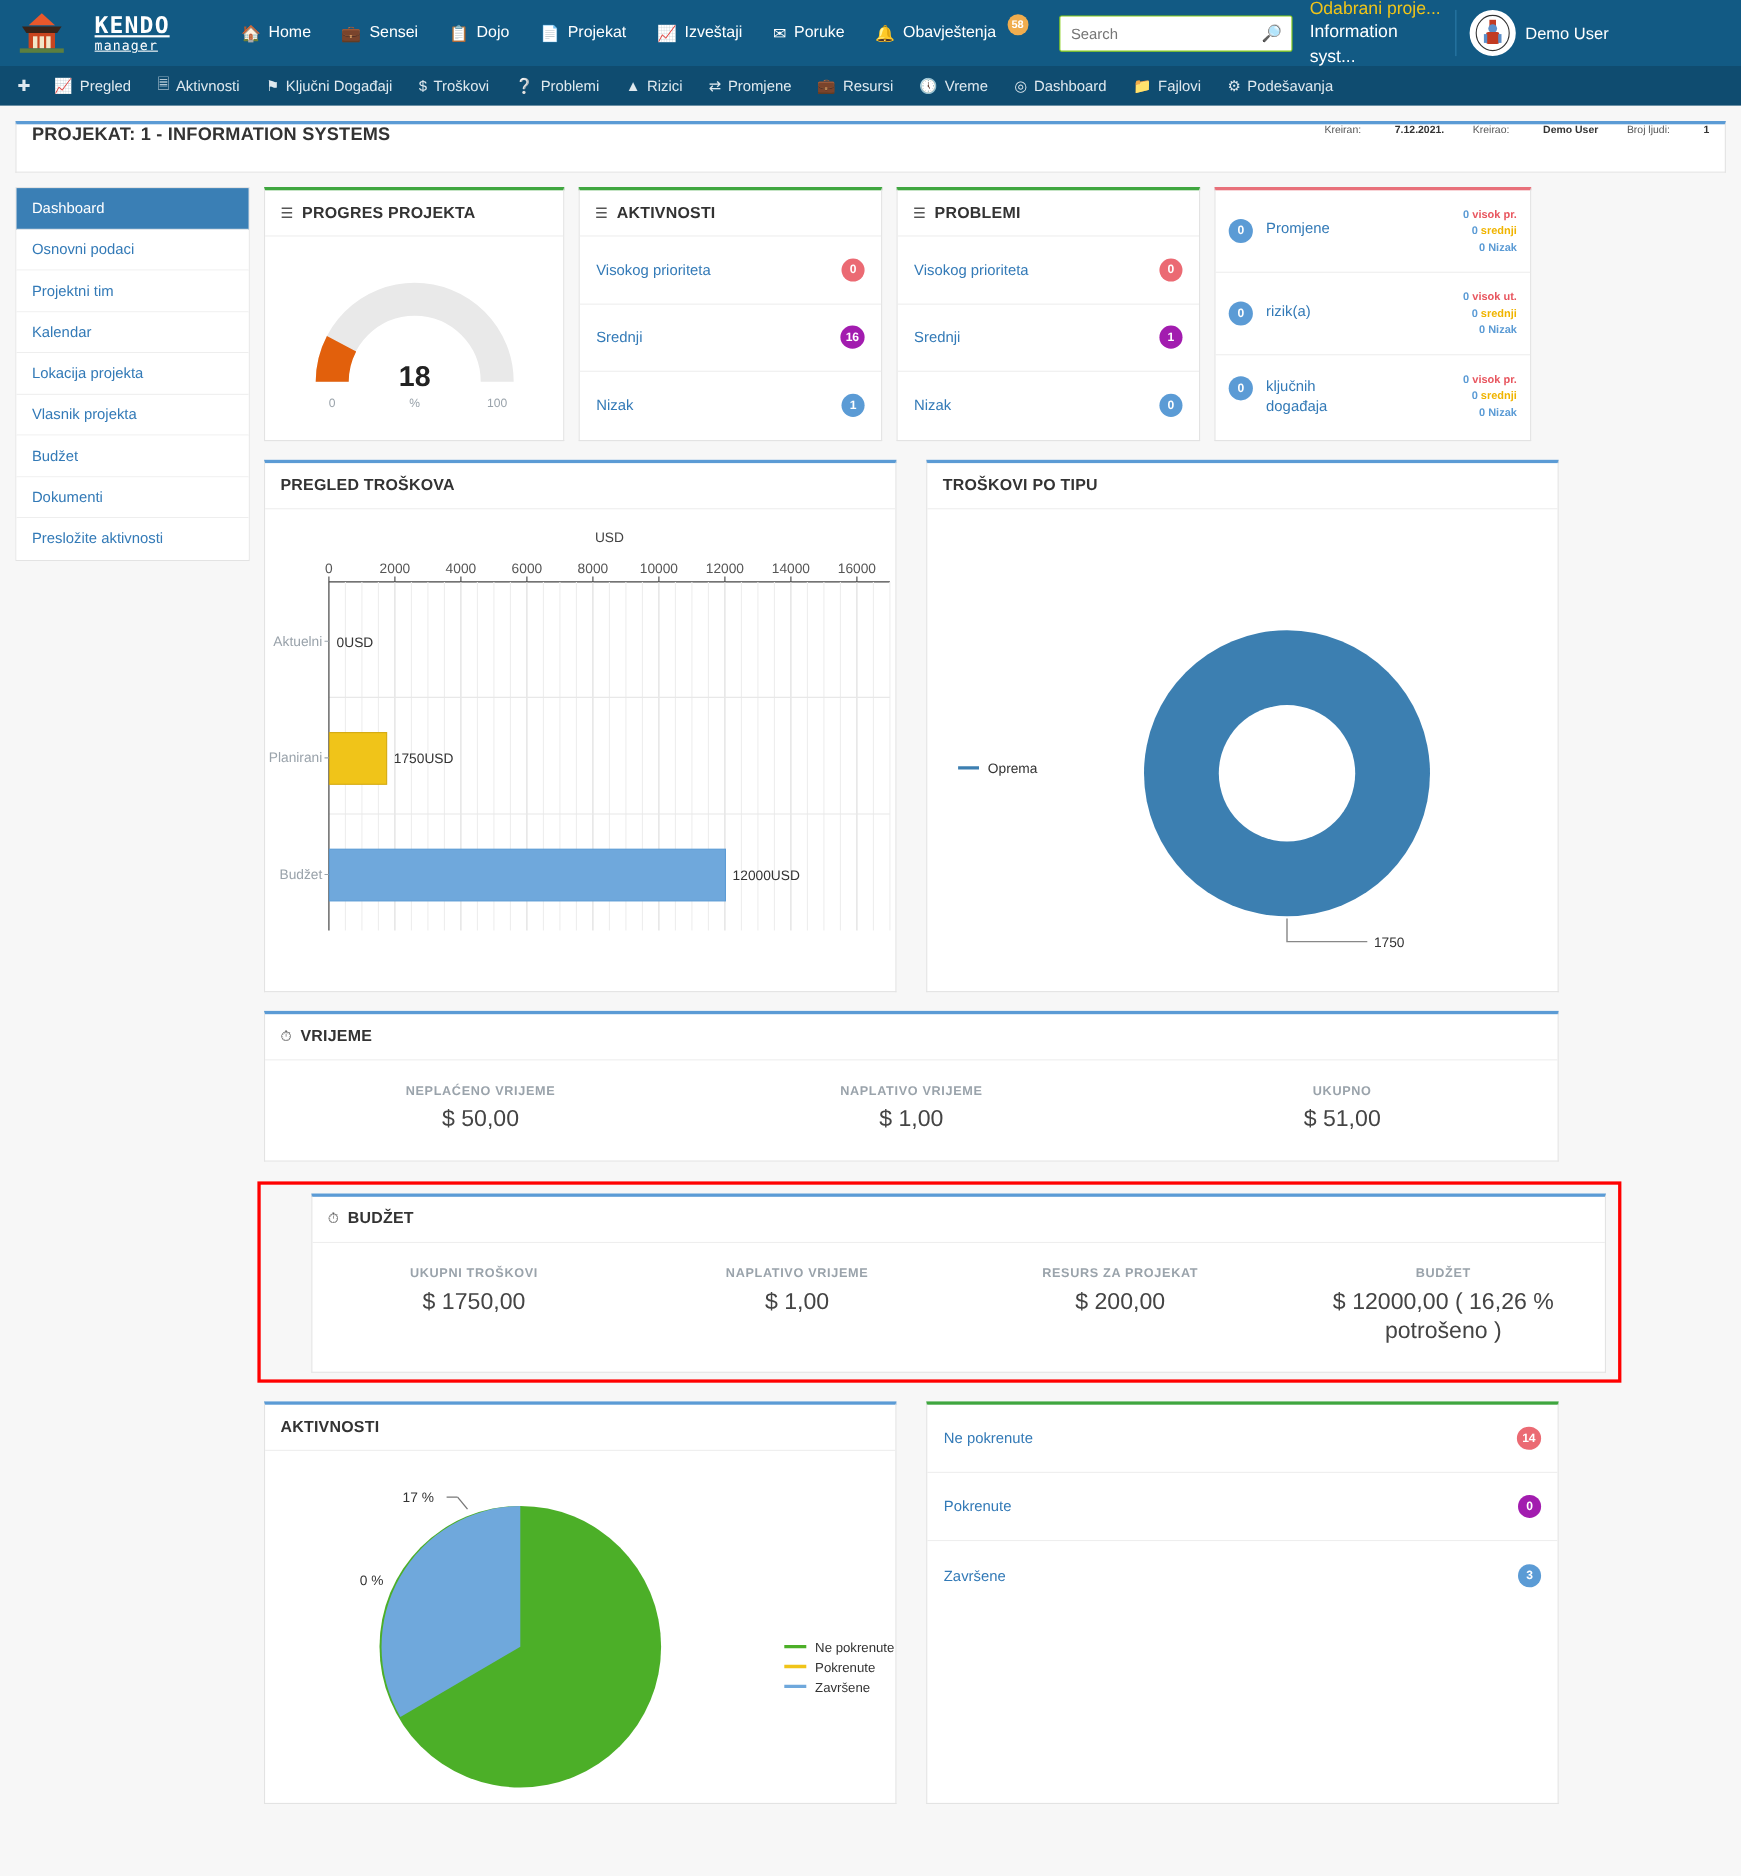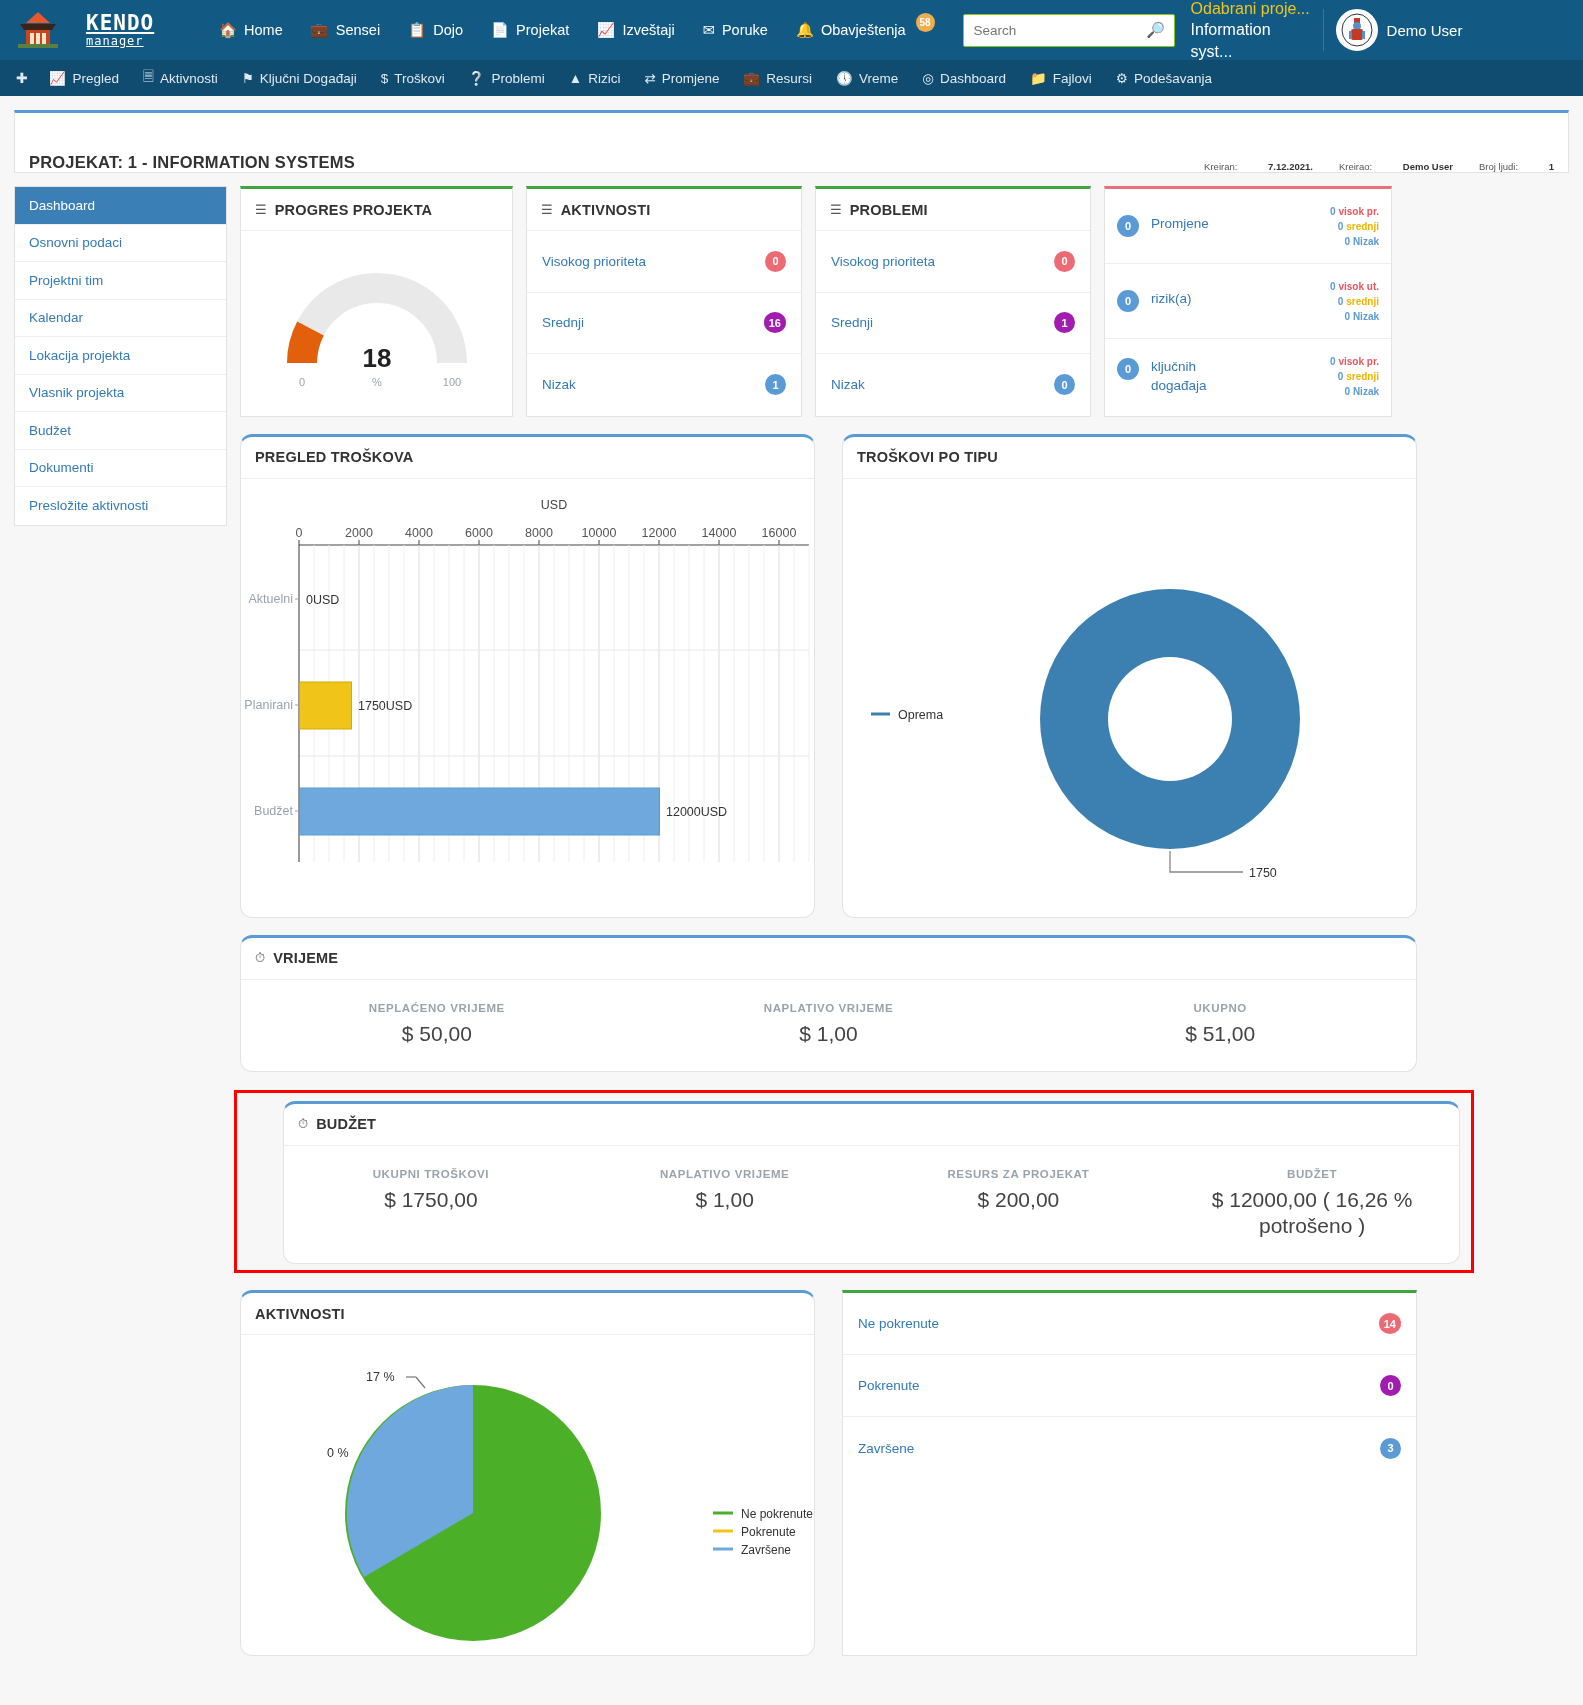--- a/index.html
+++ b/index.html
@@ -73,21 +73,21 @@
     color:#dfe9ef; text-decoration:none; font-size:13.5px;
     padding:0 12px; display:flex; align-items:center; gap:6px;
     white-space:nowrap;
   }
   .subnav .plus { padding:0 10px 0 8px; font-size:14px; }
 
   
   .page { padding:14px 14px 0 14px; }
   .titlecard {
     background:#fff; border:1px solid #e3e3e3; border-top:3px solid #5b9bd5;
-    height:63px; display:flex; align-items:flex-end; justify-content:space-between;
+    height:47px; display:flex; align-items:flex-start; justify-content:space-between;
     padding:0 14px;
   }
   .titlecard h1 {
     margin:0; font-size:16.5px; font-weight:bold; color:#333;
     letter-spacing:.2px;
   }
   .titlemeta { display:flex; gap:26px; font-size:9.5px; color:#555; }
   .titlemeta b { color:#333;margin-left:28px; }
 
   .grid { display:flex; gap:13px; margin-top:13px; align-items:flex-start; }
@@ -99,21 +99,21 @@
     height:37.5px; display:flex; align-items:center; padding:0 14px;
     font-size:13.5px; color:#337ab7; border-bottom:1px solid #eee;
     cursor:pointer; background:#fff;
   }
   .sideitem:last-child { border-bottom:none; }
   .sideitem.active { background:#3a7fb5; color:#fff; }
 
   
   .card { background:#fff; border:1px solid #e3e3e3; }
   .card.green  { border-top:3px solid #3fa63f; }
-  .card.blue   { border-top:3px solid #5b9bd5;border-radius:12px; }
+  .card.blue   { border-top:3px solid #5b9bd5; }
   .card.red    { border-top:3px solid #e8707a; }
   .cardhead {
     height:42px; display:flex; align-items:center; padding:0 14px;
     border-bottom:1px solid #eee;
   }
   .cardhead .ttl {
     font-size:14.5px; font-weight:bold; color:#333; letter-spacing:.2px;
   }
   .cardhead .hico { margin-right:8px; font-size:13px; color:#555; }
 

